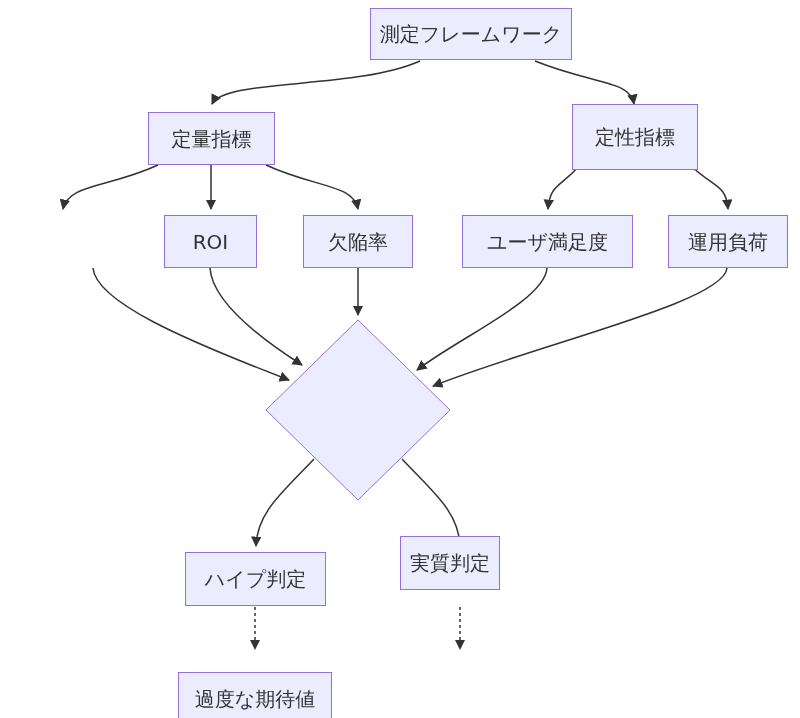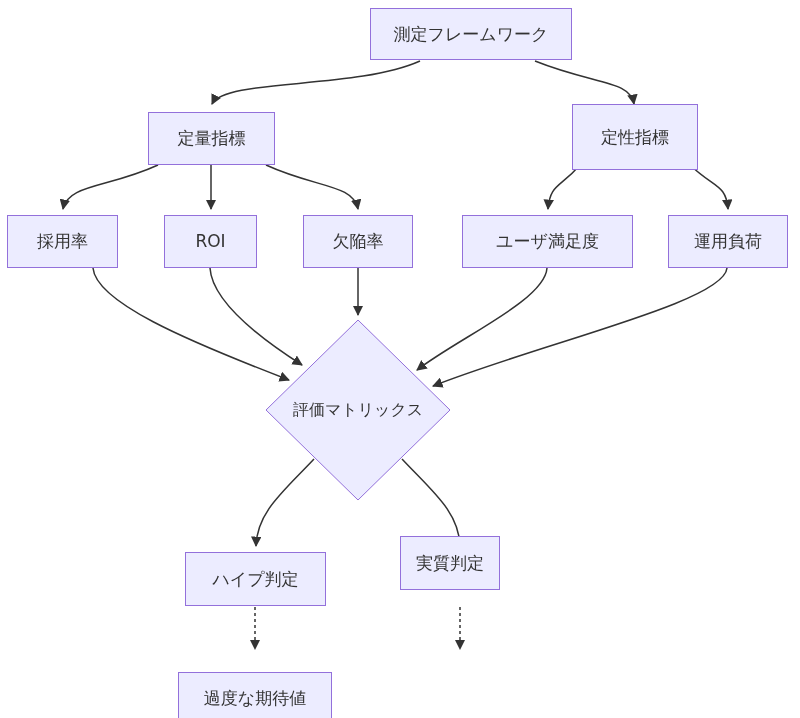--- a/index.html
+++ b/index.html
@@ -34,21 +34,21 @@
     fill: #ECECFF;
     stroke: #9370DB;
     stroke-width: 1px;
   }
   .node {
     position: absolute;
     box-sizing: border-box;
     background: #ECECFF;
     border: 1px solid #9370DB;
     color: #333333;
-    font-size: 17px;
+    font-size: 20px;
     line-height: 1;
     display: flex;
     align-items: center;
     justify-content: center;
     text-align: center;
     white-space: nowrap;
   }
   .diamond-label {
     position: absolute;
     color: #333333;
@@ -97,31 +97,29 @@
     <path class="edge dashed" d="M 255,607 L 255,649" marker-end="url(#arrow)"></path>
     <path class="edge dashed" d="M 460,607 L 460,649" marker-end="url(#arrow)"></path>
   </svg>
 
   <div class="node" style="left:370px; top:8px; width:202px; height:52px;">測定フレームワーク</div>
 
   <div class="node" style="left:148px; top:112px; width:127px; height:53px;">定量指標</div>
 
   <div class="node" style="left:572px; top:104px; width:126px; height:66px;">定性指標</div>
 
-  <div class="node" style="left:7px; top:215px; width:111px; height:53px;">採用率</div>
 
   <div class="node" style="left:164px; top:215px; width:93px; height:53px;">ROI</div>
 
   <div class="node" style="left:303px; top:215px; width:110px; height:53px;">欠陥率</div>
 
   <div class="node" style="left:462px; top:215px; width:171px; height:53px;">ユーザ満足度</div>
 
   <div class="node" style="left:668px; top:215px; width:120px; height:53px;">運用負荷</div>
 
-  <div class="diamond-label" style="left:278px; top:396px; width:160px; height:28px;">評価マトリックス</div>
 
   <div class="node" style="left:185px; top:552px; width:141px; height:54px;">ハイプ判定</div>
 
   <div class="node" style="left:400px; top:536px; width:100px; height:54px;">実質判定</div>
 
   <div class="node" style="left:178px; top:655px; width:154px; height:53px;margin-top:17px;">過度な期待値</div>
 
 
 </div>
 

